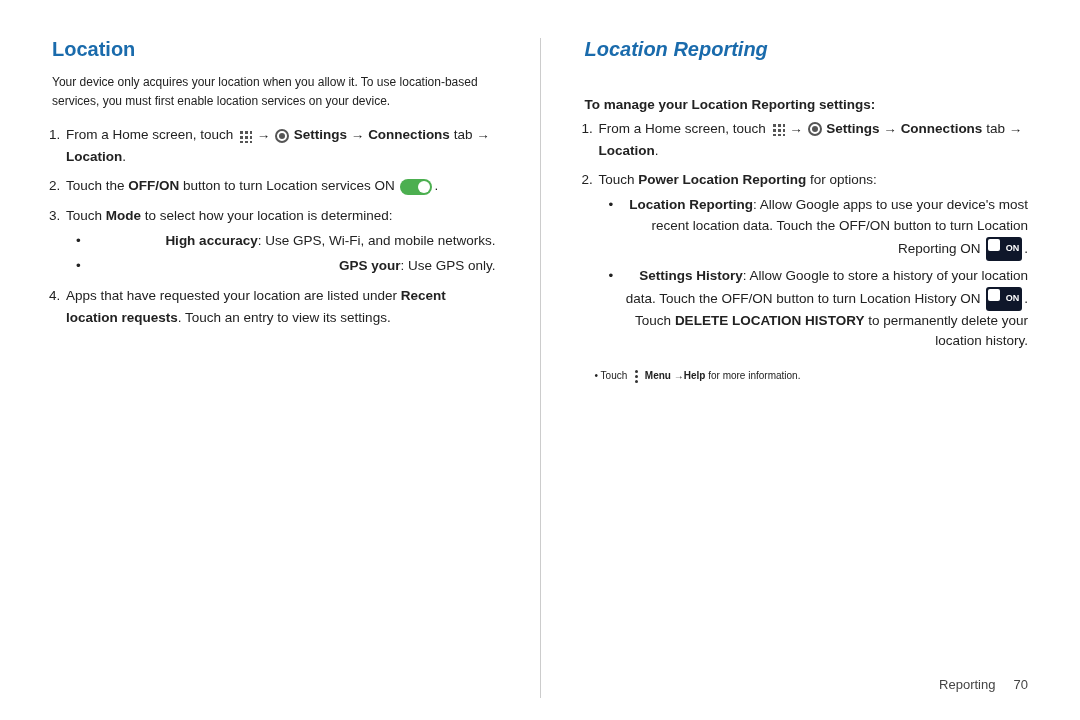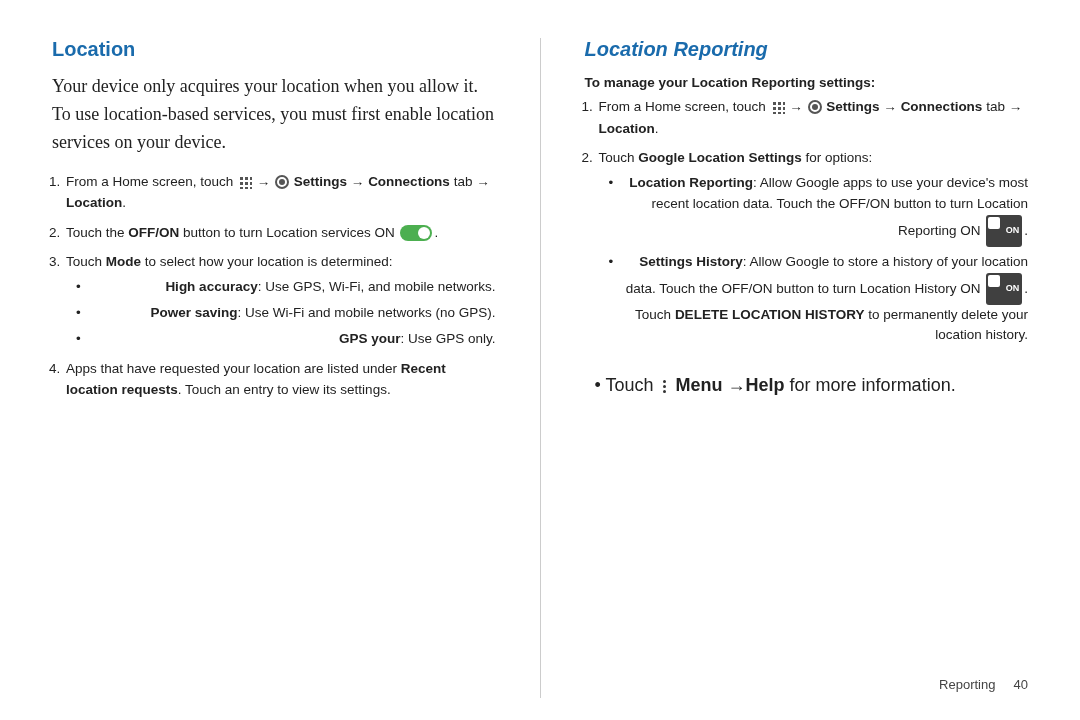--- a/index.html
+++ b/index.html
@@ -40,25 +40,24 @@
       margin-bottom: 12px;
     }
     h2.section-title-left {
       font-size: 20px;
       font-weight: bold;
       color: #1a6bac;
       font-style: normal;
       margin-bottom: 12px;
     }
     p.intro {
-      font-size: 18px;
+      font-size: 12px;
       line-height: 1.55;
       margin-bottom: 14px;
       color: #222;
-      font-family: Liberation Serif, serif;
     }
     ol {
       margin-left: 12px;
       margin-bottom: 8px;
     }
     ol li {
       font-size: 13.5px;
       line-height: 1.6;
       margin-bottom: 8px;
       padding-left: 2px;
@@ -105,22 +104,22 @@
       height: 12px;
       background: #fff;
       border-radius: 50%;
     }
 
     
     .toggle-on-blue {
       display: inline-flex;
       align-items: center;
       width: 36px;
-      height: 32px;
-      background: #404040;
+      height: 24px;
+      background: #0f172a;
       border-radius: 3px;
       position: relative;
       vertical-align: middle;
       margin: 0 2px;
       font-size: 9px;
       color: #fff;
       font-weight: bold;
       justify-content: flex-end;
       padding-right: 3px;
     }
@@ -205,21 +204,21 @@
       bottom: 28px;
       right: 52px;
       font-size: 13px;
       color: #444;
     }
 
     .subheading {
       font-weight: bold;
       font-size: 13.5px;
       margin-bottom: 6px;
-      margin-top: 2px;
+      margin-top: 24px;
     }
   </style>
 </head>
 <body>
 
 <div class="page">
 
   <div class="column">
     <h2 class="section-title-left">Location</h2>
     <p class="intro">Your device only acquires your location when you allow it. To use location-based services, you must first enable location services on your device.</p>
@@ -242,23 +241,20 @@
         <span class="toggle-on-green"></span>.
       </li>
 
       <li>
         Touch <span class="bold">Mode</span> to select how your location is determined:
         <ul class="bullets">
           <li>
             <span class="bold">High accuracy</span>: Use GPS, Wi-Fi, and mobile networks.
           </li>
           <li>
-            <span class="bold">Power saving</span>: Use Wi-Fi and mobile networks (no GPS).
-          </li>
-          <li>
             <span class="bold">GPS your</span>: Use GPS only.
           </li>
         </ul>
       </li>
 
       <li>
         Apps that have requested your location are listed under <span class="bold">Recent location requests</span>. Touch an entry to view its settings.
       </li>
     </ol>
   </div>
@@ -277,44 +273,44 @@
         <span class="apps-icon"></span>
         →
         <span class="settings-icon"></span>
         <span class="bold"> Settings →
         <span class="bold">Connections</span></span>
         tab →
         <span class="bold">Location</span>.
       </li>
 
       <li>
-        Touch <span class="bold">Google Location Settings</span> for options:
+        Touch <span class="bold">Power Location Reporting</span> for options:
         <ul class="bullets">
           <li>
             <span class="bold">Location Reporting</span>: Allow Google apps to use your device's most recent location data. Touch the OFF/ON button to turn Location Reporting ON
             <span class="toggle-on-blue">ON</span>.
           </li>
           <li>
             <span class="bold">Settings History</span>: Allow Google to store a history of your location data. Touch the OFF/ON button to turn Location History ON
             <span class="toggle-on-blue">ON</span>. Touch <span class="bold">DELETE LOCATION HISTORY</span> to permanently delete your location history.
           </li>
         </ul>
       </li>
     </ol>
 
-    <p style="margin-top: 10px; margin-left: 10px; font-size: 18px; line-height: 1.55;">
+    <p style="margin-left: 10px; font-size: 10px; line-height: 1.55;">
       • <span>Touch</span>
       <span class="menu-icon">
         <span></span>
           <span></span>
           <span></span>
       </span>
       <span class="bold">Menu →Help</span>
       <span> for more information.</span>
     </p>
   </div>
 </div>
 
 <div class="footer">
   <span>Reporting</span>
   &nbsp;&nbsp;&nbsp;
-  <span>40</span>
+  <span>70</span>
 </div>
 
 </body></html>

